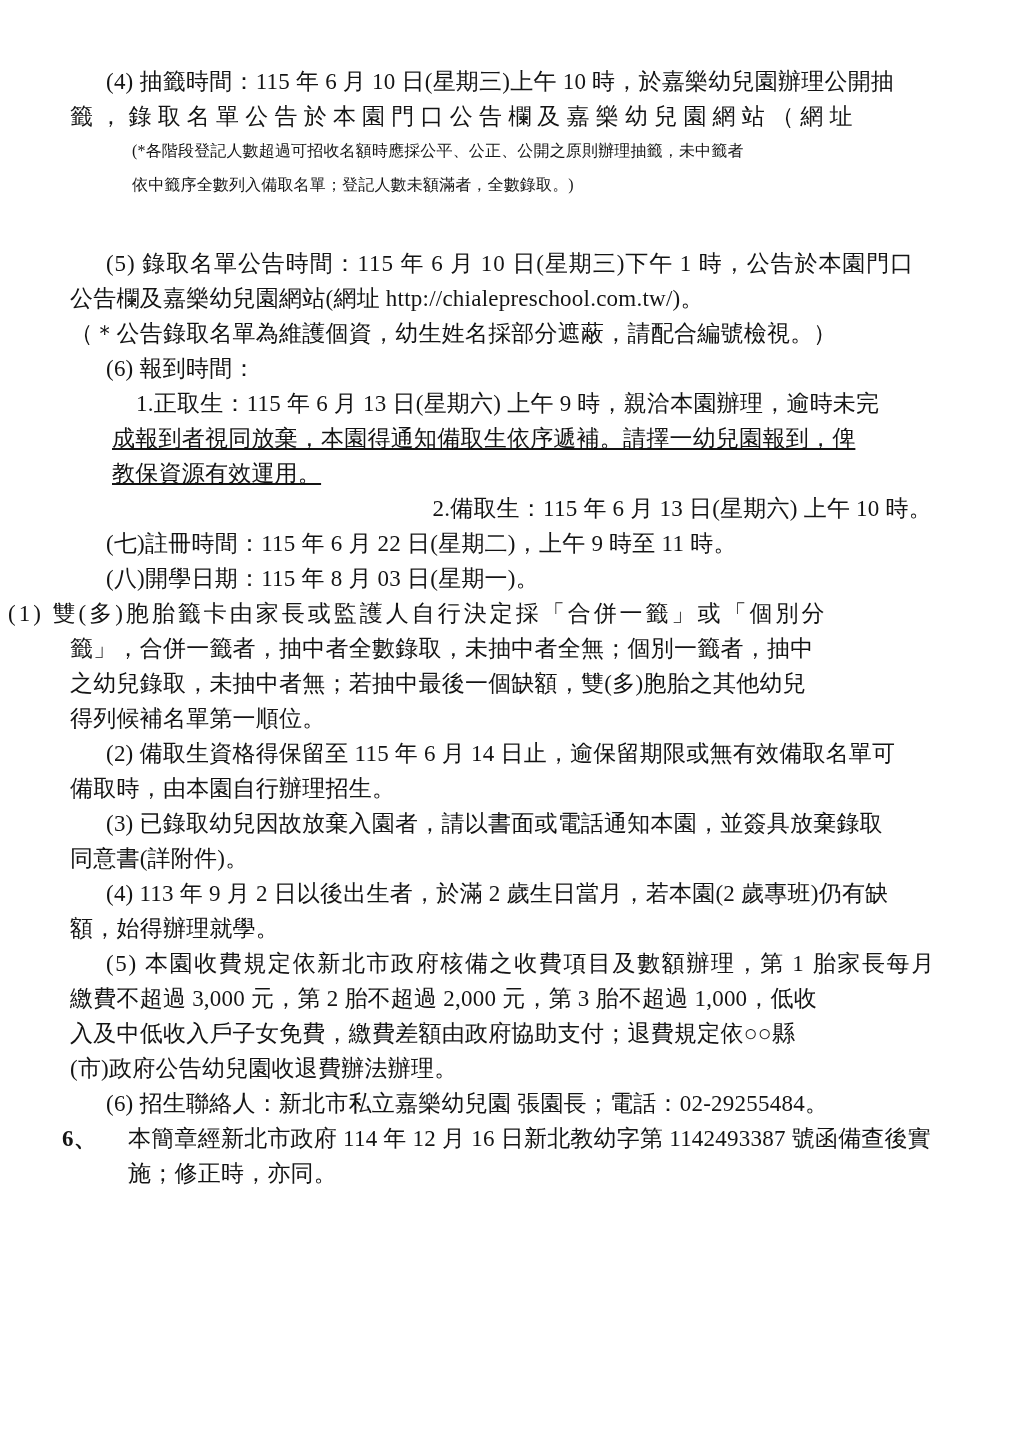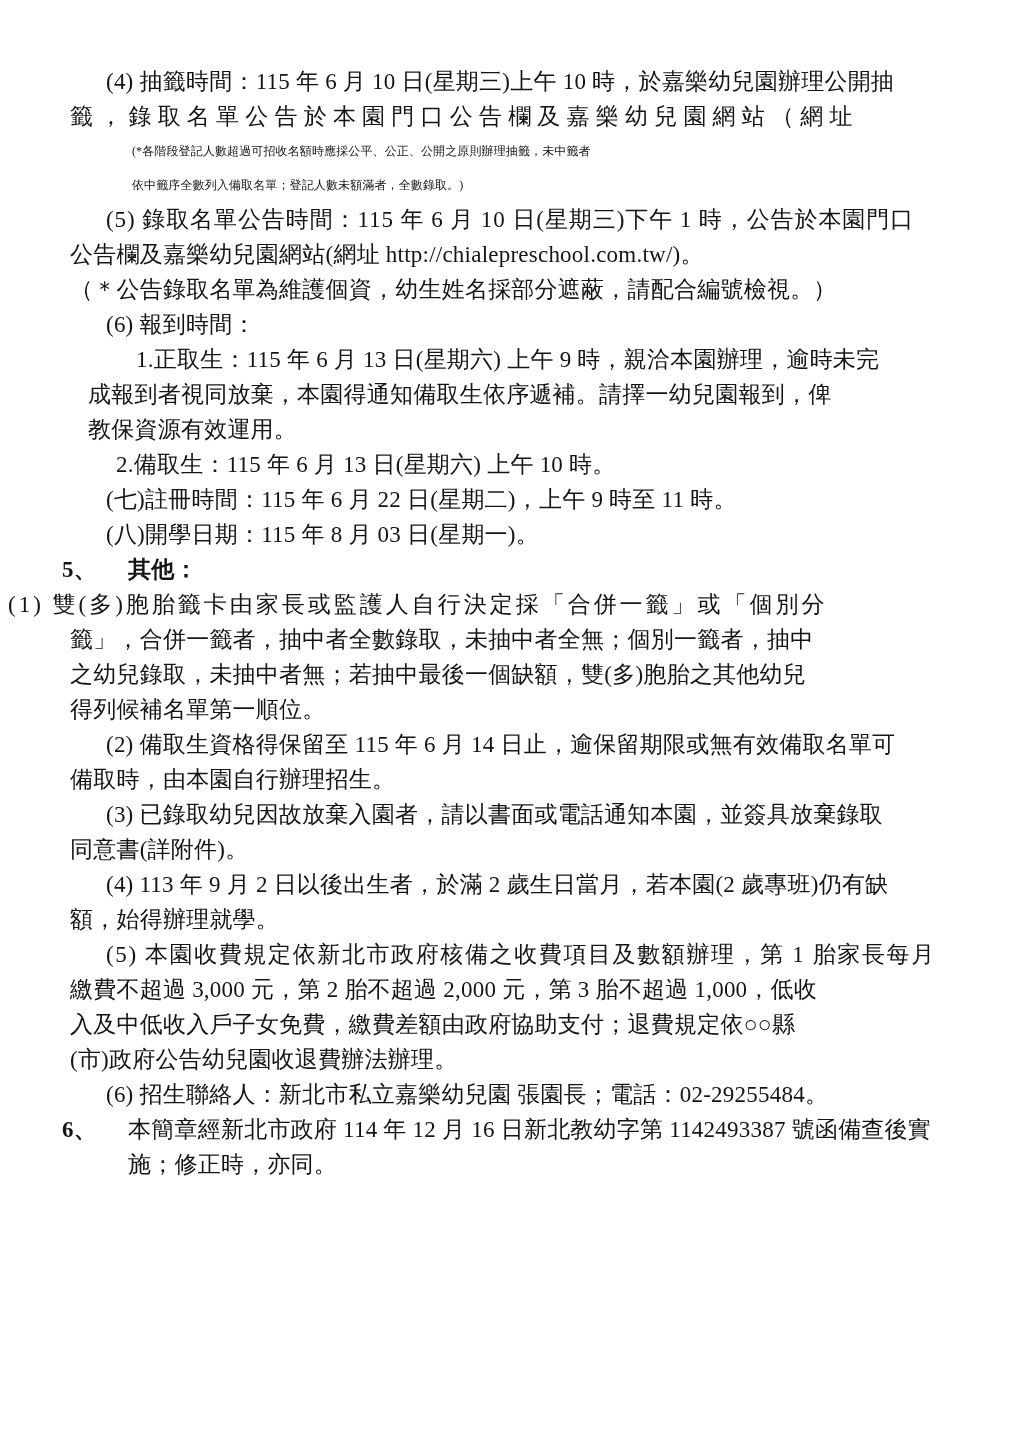--- a/index.html
+++ b/index.html
@@ -23,64 +23,63 @@
   .line {
     white-space: pre;
     height: 35px;
     line-height: 35px;
     font-size: 23px;
     letter-spacing: 0.01em;
   }
   .line.small {
     height: 34px;
     line-height: 34px;
-    font-size: 12px;
+    font-size: 16px;
   }
   .bold { font-weight: bold; }
   .marker {
     display: inline-block;
     width: 66px;
     font-weight: bold;
   }
   
   .ind-item         { margin-left: 106px; }
   .ind-item-cont    { margin-left: 70px; }
   .ind-url          { margin-left: 122px; }
   .ind-note         { margin-left: 132px; }
   .ind-sub1         { margin-left: 136px; }
-  .ind-sub2         { margin-left: 116px; }
-  .ind-sub-cont     { margin-left: 88px; }
+  .ind-sub2         { margin-left: 62px; text-align: right; }
+  .ind-sub-cont     { margin-left: 112px; text-decoration: underline; }
   .ind-section      { margin-left: 62px; }
   .ind-section-cont { margin-left: 128px; }
   
   .spread-wide { letter-spacing: 0.27em; }
   .spread-mid  { letter-spacing: 0.13em; margin-left: 8px; }
   .spread-sm   { letter-spacing: 0.07em; }
-  .spread-xs   { letter-spacing: 0.04em; }
+  .spread-xs   { letter-spacing: 0.04em; margin-top: 44px; }
 </style>
 </head>
 <body>
 
 <main class="page" style="background: rgb(255, 255, 255); color: rgb(20, 20, 20);">
   <article class="doc" id="doc-body">
       <div class="line ind-item">(4) 抽籤時間：115 年 6 月 10 日(星期三)上午 10 時，於嘉樂幼兒園辦理公開抽</div>
       <div class="line ind-item-cont spread-wide">籤，錄取名單公告於本園門口公告欄及嘉樂幼兒園網站（網址</div>
       <div class="line ind-note small">(*各階段登記人數超過可招收名額時應採公平、公正、公開之原則辦理抽籤，未中籤者</div>
       <div class="line ind-note small">依中籤序全數列入備取名單；登記人數未額滿者，全數錄取。)</div>
       <div class="line ind-item spread-xs">(5) 錄取名單公告時間：115 年 6 月 10 日(星期三)下午 1 時，公告於本園門口</div>
       <div class="line ind-item-cont">公告欄及嘉樂幼兒園網站(網址 http://chialepreschool.com.tw/)。</div>
       <div class="line ind-item-cont">（＊公告錄取名單為維護個資，幼生姓名採部分遮蔽，請配合編號檢視。）</div>
       <div class="line ind-item">(6) 報到時間：</div>
       <div class="line ind-sub1">1.正取生：115 年 6 月 13 日(星期六) 上午 9 時，親洽本園辦理，逾時未完</div>
       <div class="line ind-sub-cont">成報到者視同放棄，本園得通知備取生依序遞補。請擇一幼兒園報到，俾</div>
       <div class="line ind-sub-cont">教保資源有效運用。</div>
       <div class="line ind-sub2">2.備取生：115 年 6 月 13 日(星期六) 上午 10 時。</div>
       <div class="line ind-item">(七)註冊時間：115 年 6 月 22 日(星期二)，上午 9 時至 11 時。</div>
       <div class="line ind-item">(八)開學日期：115 年 8 月 03 日(星期一)。</div>
-      <div class="line ind-section bold"><span class="marker">5、</span><span>其他：</span></div>
       <div class="line ind-item spread-mid">(1) 雙(多)胞胎籤卡由家長或監護人自行決定採「合併一籤」或「個別分</div>
       <div class="line ind-item-cont">籤」，合併一籤者，抽中者全數錄取，未抽中者全無；個別一籤者，抽中</div>
       <div class="line ind-item-cont">之幼兒錄取，未抽中者無；若抽中最後一個缺額，雙(多)胞胎之其他幼兒</div>
       <div class="line ind-item-cont">得列候補名單第一順位。</div>
       <div class="line ind-item">(2) 備取生資格得保留至 115 年 6 月 14 日止，逾保留期限或無有效備取名單可</div>
       <div class="line ind-item-cont">備取時，由本園自行辦理招生。</div>
       <div class="line ind-item">(3) 已錄取幼兒因故放棄入園者，請以書面或電話通知本園，並簽具放棄錄取</div>
       <div class="line ind-item-cont">同意書(詳附件)。</div>
       <div class="line ind-item">(4) 113 年 9 月 2 日以後出生者，於滿 2 歲生日當月，若本園(2 歲專班)仍有缺</div>
       <div class="line ind-item-cont">額，始得辦理就學。</div>

